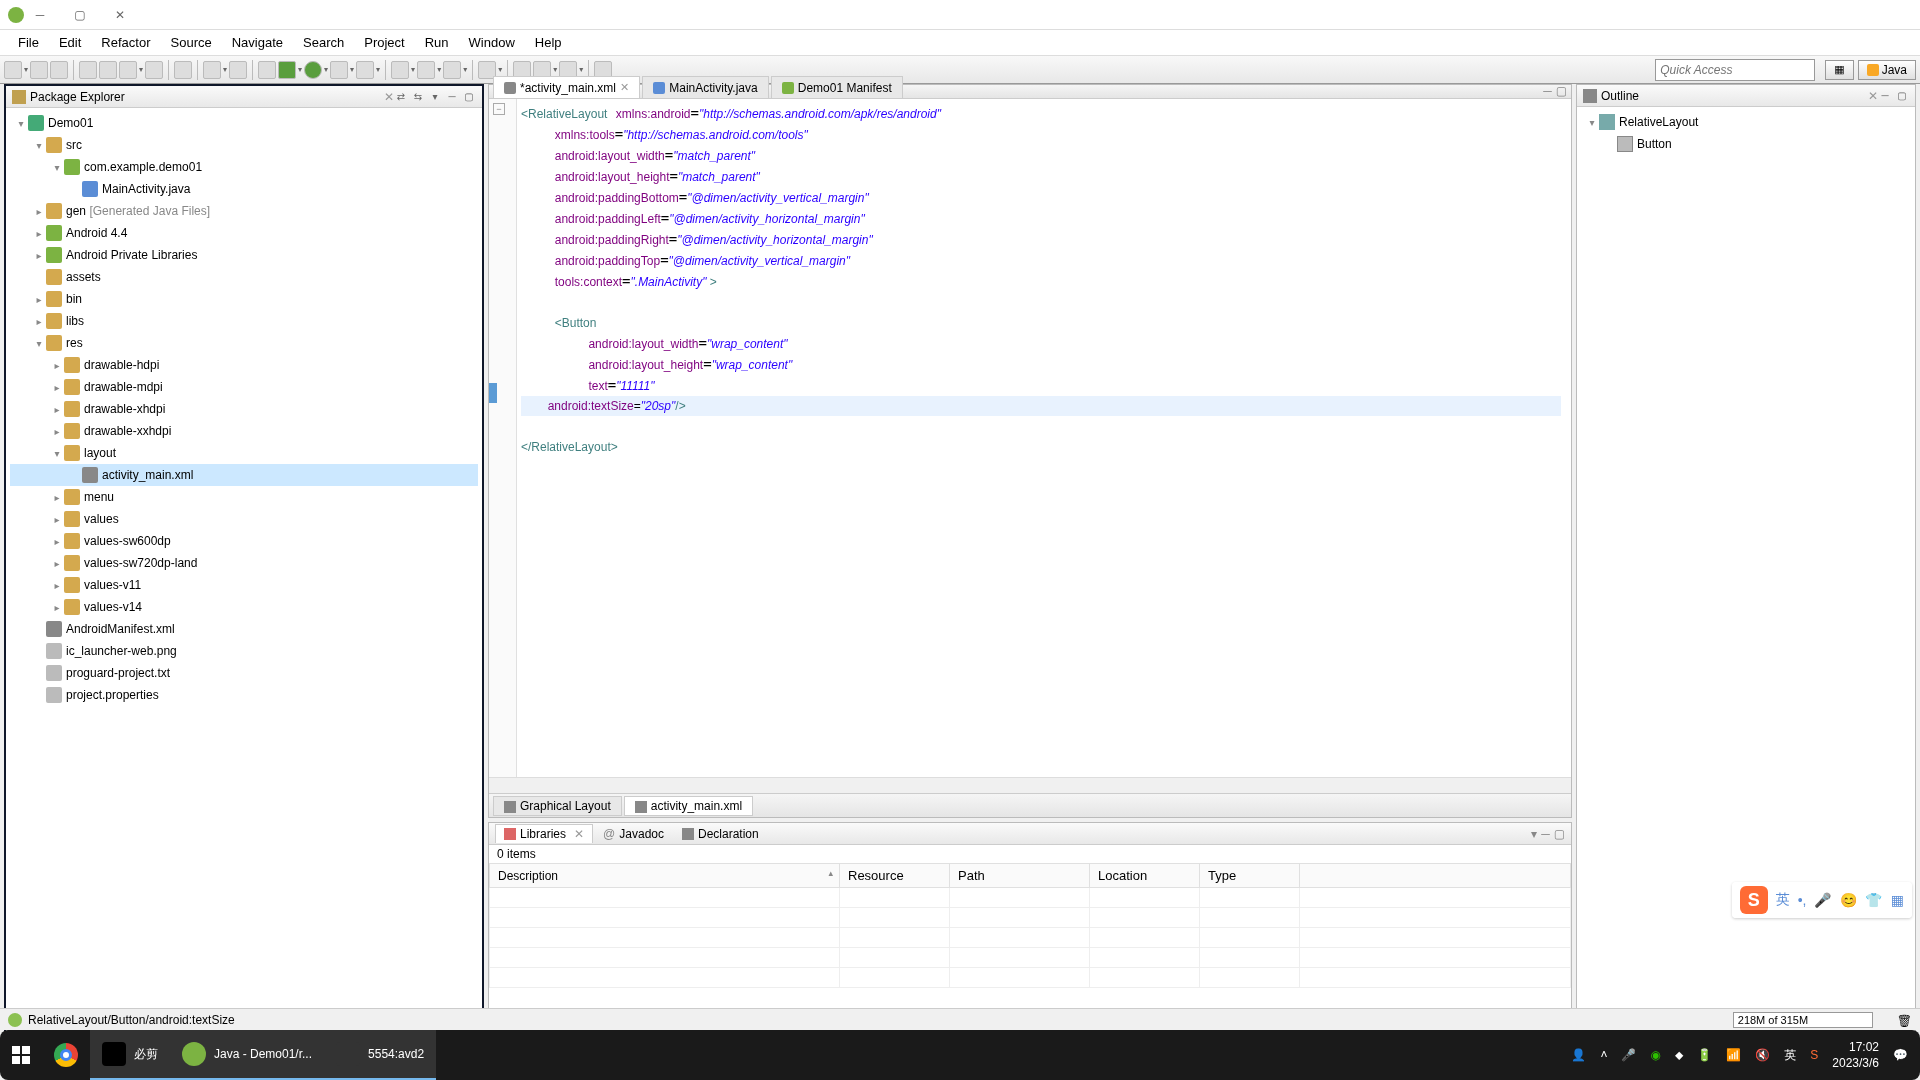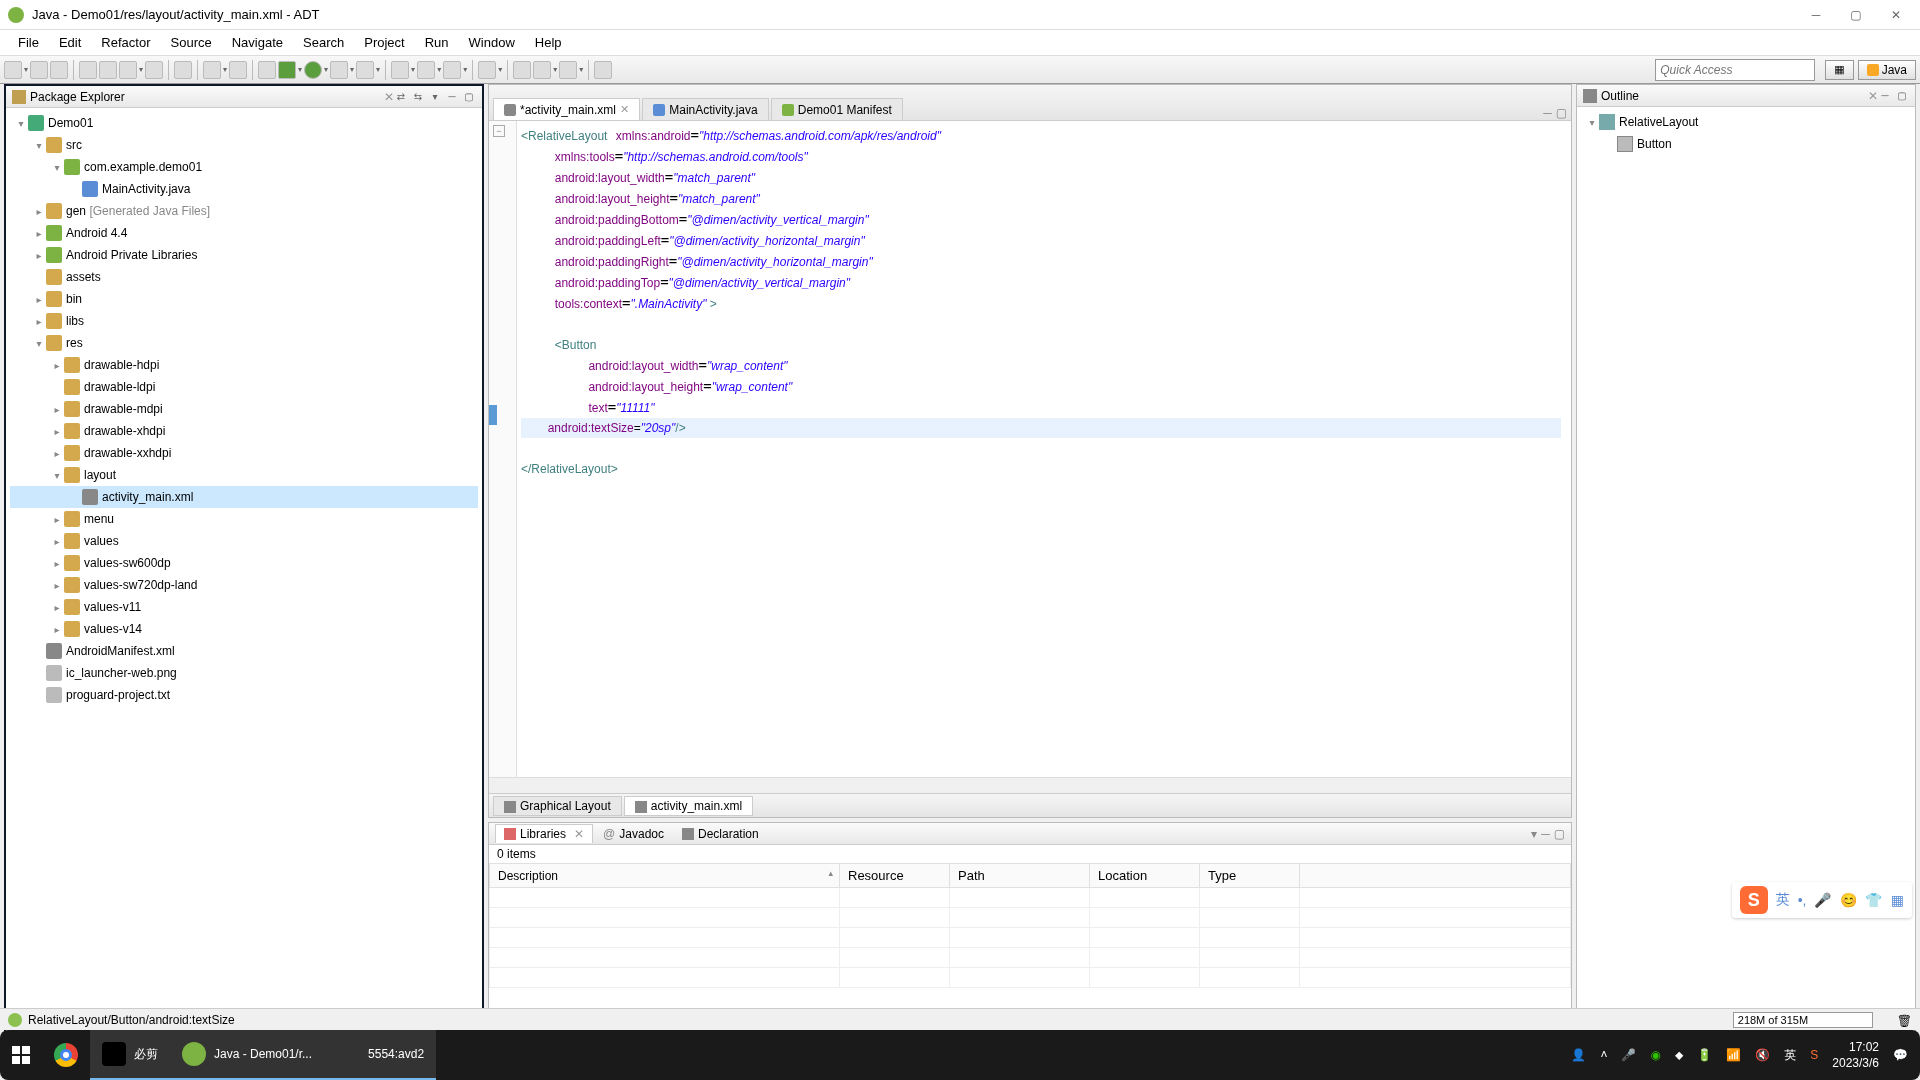--- a/index.html
+++ b/index.html
@@ -48,21 +48,21 @@
 .ic-xml { background: #888; border-radius: 2px; }
 .ic-file { background: #bbb; border-radius: 2px; }
 .tree-label { white-space: nowrap; }
 .gen-label { color: #888; }
 
 
 .center-col { flex: 1; display: flex; flex-direction: column; gap: 4px; }
 
 
 .editor-panel { flex: 1; background: #fff; border: 1px solid #bbb; display: flex; flex-direction: column; position: relative; }
-.editor-tabs { height: 36px; background: linear-gradient(#f5f5f5,#e5e5e5); border-bottom: 1px solid #ccc; display: flex; align-items: flex-end; padding: 0 4px; }
+.editor-tabs { height: 14px; background: linear-gradient(#f5f5f5,#e5e5e5); border-bottom: 1px solid #ccc; display: flex; align-items: flex-end; padding: 0 4px; }
 .editor-tab { height: 22px; padding: 2px 10px; border: 1px solid #ccc; border-bottom: none; background: #e8e8e8; margin-right: 2px; cursor: pointer; display: flex; align-items: center; gap: 4px; font-family: monospace; font-size: 12px; }
 .editor-tab.active { background: #fff; }
 .editor-tab .tab-icon { width: 12px; height: 12px; background: #888; border-radius: 2px; }
 .editor-tab .tab-close { font-size: 11px; color: #999; }
 .editor-tab-ctrls { margin-left: auto; display: flex; gap: 4px; font-size: 10px; color: #888; }
 .editor-body { flex: 1; position: relative; overflow: auto; background: #fff; }
 .code { font-family: "Consolas", monospace; font-size: 14px; line-height: 20px; padding: 4px 10px 4px 32px; white-space: pre; position: relative; }
 .ruler { position: absolute; left: 0; top: 0; width: 28px; height: 100%; background: #fafafa; border-right: 1px solid #e0e0e0; }
 .fold-marker { position: absolute; left: 4px; width: 12px; height: 12px; border: 1px solid #aaa; font-size: 9px; text-align: center; line-height: 10px; color: #888; cursor: pointer; }
 .code .tag { color: #3f7f7f; }
@@ -112,21 +112,20 @@
 
 .sogou { position: absolute; right: 8px; bottom: 162px; display: flex; align-items: center; gap: 8px; background: rgba(255,255,255,0.9); padding: 4px 8px; border-radius: 4px; box-shadow: 0 1px 3px rgba(0,0,0,0.2); }
 .sogou .s-icon { width: 28px; height: 28px; background: #ff6b35; border-radius: 6px; color:#fff; font-weight:bold; display:flex; align-items:center; justify-content:center; font-size:18px;}
 .sogou .s-opt { color: #5b8dd6; font-size: 14px; cursor:pointer; }
 </style>
 </head>
 <body>
 
 <div class="titlebar">
   <div class="app-icon"></div>
-  <div class="title">Java - Demo01/res/layout/activity_main.xml - ADT</div>
   <div class="win-controls">
     <div class="win-btn">─</div>
     <div class="win-btn">▢</div>
     <div class="win-btn">✕</div>
   </div>
 </div>
 
 <div class="menubar">
   <div class="menu-item">File</div>
   <div class="menu-item">Edit</div>
@@ -262,24 +261,20 @@
       <div class="tree-item" style="padding-left:22px">
           <span class="tree-toggle">▾</span>
           <span class="tree-icon ic-folder"></span>
           <span class="tree-label">res</span>
         </div>
       <div class="tree-item" style="padding-left:40px">
           <span class="tree-toggle">▸</span>
           <span class="tree-icon ic-folder"></span>
           <span class="tree-label">drawable-hdpi</span>
         </div>
-      <div class="tree-item" style="padding-left:54px">
-          <span class="tree-icon ic-folder"></span>
-          <span class="tree-label">drawable-ldpi</span>
-        </div>
       <div class="tree-item" style="padding-left:40px">
           <span class="tree-toggle">▸</span>
           <span class="tree-icon ic-folder"></span>
           <span class="tree-label">drawable-mdpi</span>
         </div>
       <div class="tree-item" style="padding-left:40px">
           <span class="tree-toggle">▸</span>
           <span class="tree-icon ic-folder"></span>
           <span class="tree-label">drawable-xhdpi</span>
         </div>
@@ -331,20 +326,24 @@
           <span class="tree-icon ic-xml"></span>
           <span class="tree-label">AndroidManifest.xml</span>
         </div>
       <div class="tree-item" style="padding-left:36px">
           <span class="tree-icon ic-file"></span>
           <span class="tree-label">ic_launcher-web.png</span>
         </div>
       <div class="tree-item" style="padding-left:36px">
           <span class="tree-icon ic-file"></span>
           <span class="tree-label">proguard-project.txt</span>
+        </div>
+      <div class="tree-item" style="padding-left:36px">
+          <span class="tree-icon ic-file"></span>
+          <span class="tree-label">project.properties</span>
         </div>
     </div>
   </div>
 
   <div class="center-col">
 
     <div class="editor-panel">
       <div class="editor-tabs">
         <div class="editor-tab active">
             <span class="tab-icon"></span>

